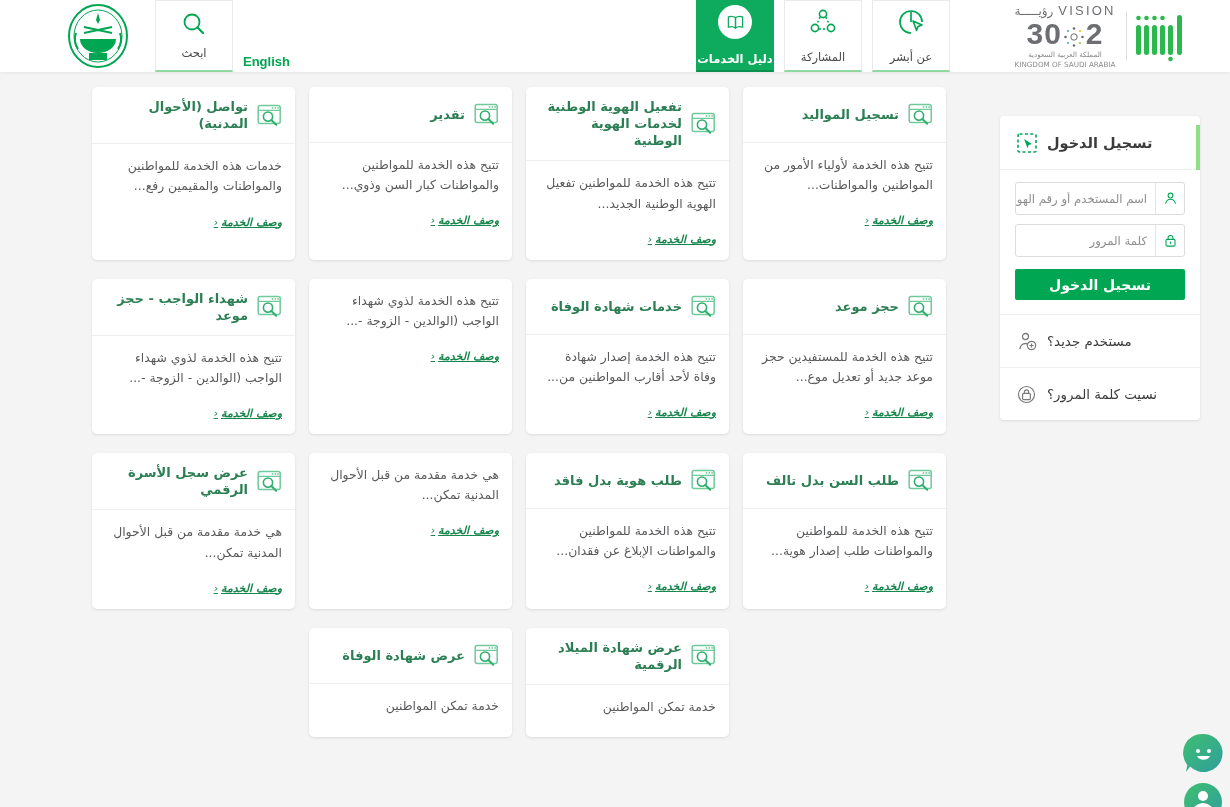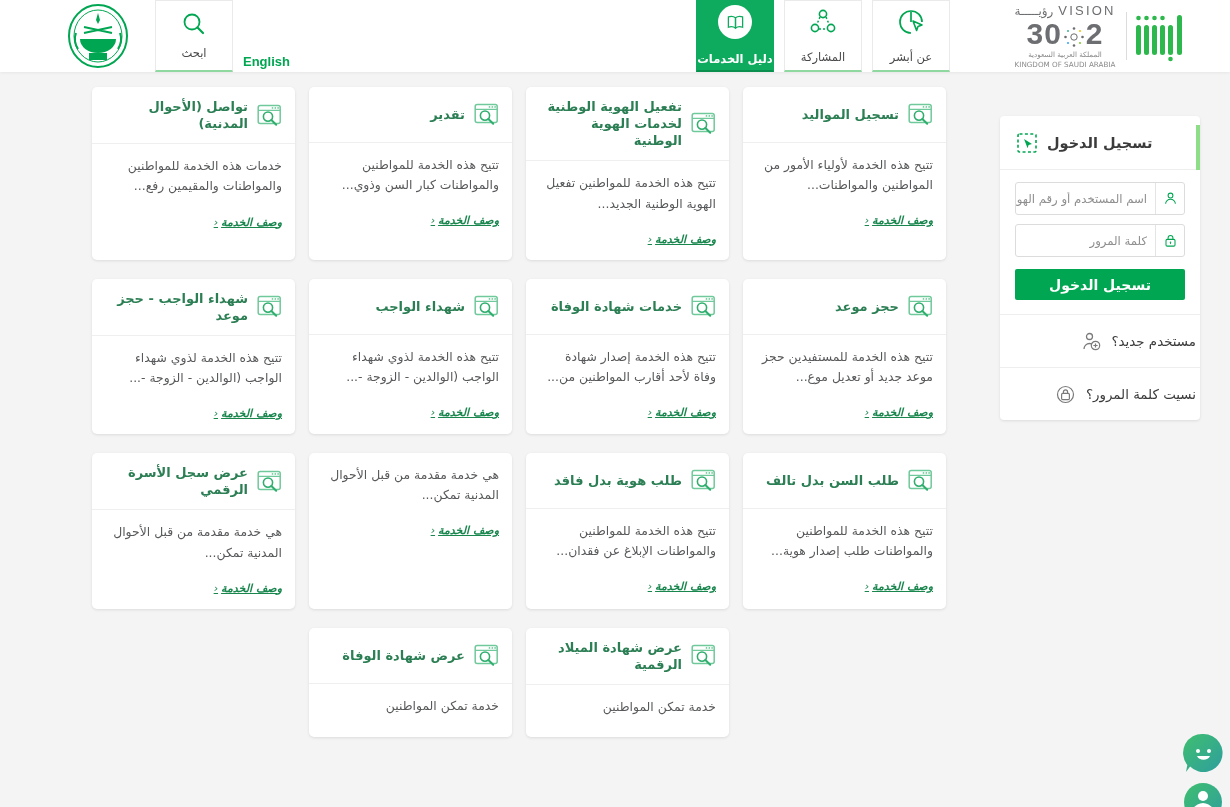--- a/index.html
+++ b/index.html
@@ -205,22 +205,22 @@
   }
   .field input::placeholder { color: #8e8e8e; }
   .login-btn {
     width: 100%; height: 31px; border: 0; border-radius: 2px;
     background: #00a651; color: #ffffff;
     font-size: 14px; font-weight: bold; cursor: pointer;
     font-family: "DejaVu Sans", sans-serif;
     margin-top: 3px;
   }
   .login-row {
-    display: flex; align-items: center; justify-content: flex-start;
-    gap: 10px; padding: 16px 4px 15px 16px;
+    display: flex; align-items: center; justify-content: flex-end;
+    gap: 10px; padding: 16px 15px 15px 16px;
     border-top: 1px solid #eeeeee; cursor: pointer;
   }
   .login-row .rtext { font-size: 13.4px; color: #3b3b3b; }
   .login-row .rico { width: 21px; height: 21px; }
 
   
   .chat-widget {
     position: absolute; right: 4px; bottom: -6px;
     width: 46px; height: 82px;
   }
@@ -486,33 +486,20 @@
       <line x1="14.4" y1="17" x2="19.2" y2="21.8" stroke="#2fae6e" stroke-width="2" stroke-linecap="round"></line>
     </svg></span>
             <span class="card-title">خدمات شهادة الوفاة</span>
           </div>
           <div class="card-body">
             <div class="card-desc">تتيح هذه الخدمة إصدار شهادة وفاة لأحد أقارب المواطنين من...</div>
           </div>
           <div class="card-foot"><a class="card-link"><span>وصف الخدمة</span><span class="chev">‹</span></a></div>
         </div>
         <div class="card">
-          <div class="card-head">
-            <span class="card-icon">
-    <svg viewBox="0 0 25 25" xmlns="http://www.w3.org/2000/svg">
-      <rect x="1.2" y="2.5" width="22" height="18" rx="2" fill="none" stroke="#6fc99a" stroke-width="1.5"></rect>
-      <line x1="1.2" y1="7.4" x2="23.2" y2="7.4" stroke="#6fc99a" stroke-width="1.4"></line>
-      <circle cx="15.5" cy="4.9" r="0.85" fill="#6fc99a"></circle>
-      <circle cx="18.3" cy="4.9" r="0.85" fill="#6fc99a"></circle>
-      <circle cx="21.1" cy="4.9" r="0.85" fill="#6fc99a"></circle>
-      <circle cx="11" cy="13.6" r="4.6" fill="none" stroke="#2fae6e" stroke-width="1.6"></circle>
-      <line x1="14.4" y1="17" x2="19.2" y2="21.8" stroke="#2fae6e" stroke-width="2" stroke-linecap="round"></line>
-    </svg></span>
-            <span class="card-title">شهداء الواجب</span>
-          </div>
           <div class="card-body">
             <div class="card-desc">تتيح هذه الخدمة لذوي شهداء الواجب (الوالدين - الزوجة -...</div>
           </div>
           <div class="card-foot"><a class="card-link"><span>وصف الخدمة</span><span class="chev">‹</span></a></div>
         </div>
         <div class="card">
           <div class="card-head">
             <span class="card-icon">
     <svg viewBox="0 0 25 25" xmlns="http://www.w3.org/2000/svg">
       <rect x="1.2" y="2.5" width="22" height="18" rx="2" fill="none" stroke="#6fc99a" stroke-width="1.5"></rect>

